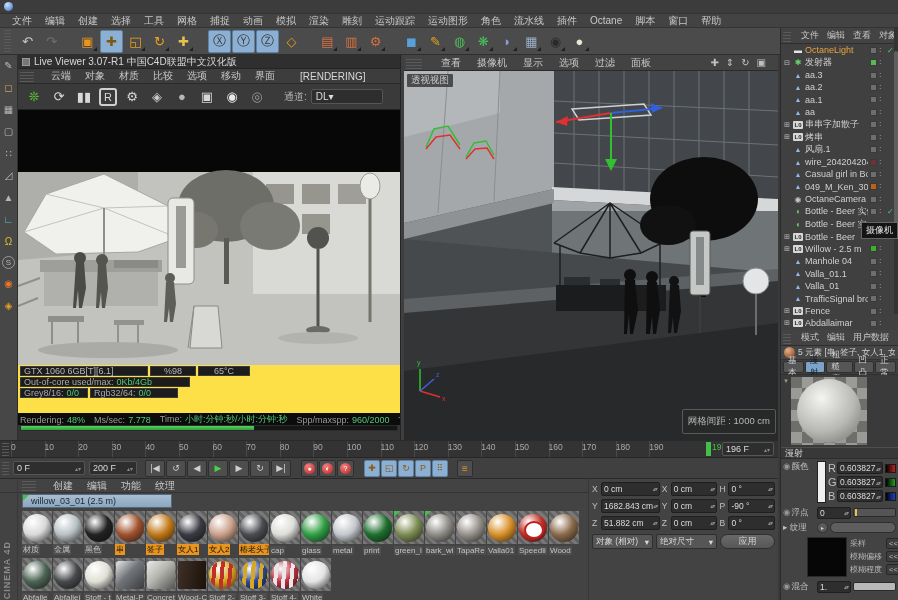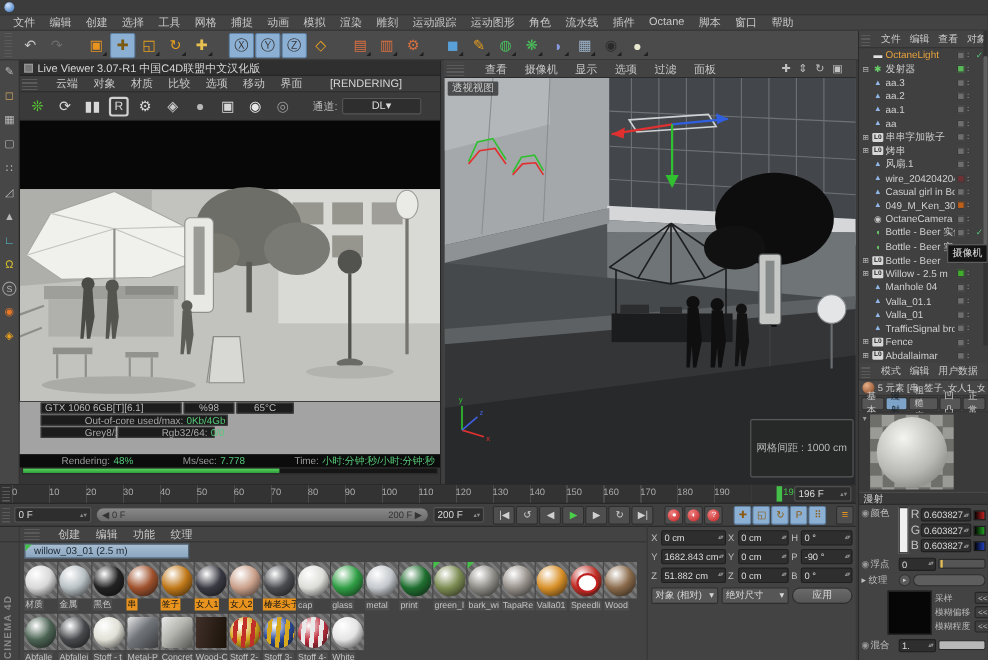--- a/index.html
+++ b/index.html
@@ -1,20 +1,20 @@
 <!DOCTYPE html>
 <html><head>
 <meta charset="utf-8">
 <style>
   html,body{margin:0;padding:0;background:#3a3a3a;width:898px;height:600px;overflow:hidden;
     font-family:"Liberation Sans","DejaVu Sans",sans-serif;font-size:11px;color:#ccc;
     -webkit-font-smoothing:antialiased;position:relative;}
   *{box-sizing:border-box;}
   .abs{position:absolute;}
-  i{font-style:normal;color:#a8a8a8;margin-left:36px;}
+  i{font-style:normal;color:#a8a8a8;}
   b{font-weight:normal;color:#55c878;}
 
   
   #titlebar{left:0;top:0;width:898px;height:14px;background:#3c3c3c;display:flex;align-items:center;gap:4px;padding:0 4px;color:#dedede;font-size:10px;border-bottom:1px solid #333;}
   #titlebar .appicon{width:9px;height:9px;border-radius:50%;background:radial-gradient(circle at 35% 30%,#cfe2ff,#2e6eb8);}
   #menubar{left:0;top:14px;width:898px;height:14px;background:#434343;display:flex;align-items:center;gap:1px;padding:0 6px;border-bottom:1px solid #333;}
   #menubar span{padding:0 6px;color:#c8c8c8;font-size:10px;}
   #toolbar{left:0;top:28px;width:898px;height:27px;background:#4b4b4b;border-bottom:1px solid #2e2e2e;display:flex;align-items:center;padding:0 4px;gap:1px;}
   .tb-btn{position:relative;width:23px;height:23px;display:flex;align-items:center;justify-content:center;font-size:13px;color:var(--ic,#ccc);background:#4b4b4b;border:1px solid transparent;border-radius:2px;}
   .tb-btn.on{background:#8cb0d4;border-color:#5f82a5;color:var(--ic,#222);}
@@ -32,45 +32,45 @@
   #lv .lv-title{height:14px;background:#2f2f2f;display:flex;align-items:center;gap:4px;padding:0 4px;font-size:10px;color:#d8d8d8;border-bottom:1px solid #242424;}
   #lv .lv-title .sq{width:8px;height:8px;background:#777;border:1px solid #999;}
   #lv .lv-menu{height:15px;display:flex;align-items:center;background:#3d3d3d;border-bottom:1px solid #2a2a2a;padding:0 2px;}
   #lv .lv-menu .grip{width:6px;height:12px;margin-right:3px;background:repeating-linear-gradient(0deg,#5a5a5a 0 1px,transparent 1px 3px);}
   #lv .lv-menu span{padding:0 7px;font-size:10px;color:#c8c8c8;}
   #lv .lv-menu .rendering{margin-left:4px;color:#d8d8d8;}
   #lv .lv-tools{height:26px;background:#3a3a3a;display:flex;align-items:center;gap:5px;padding:0 6px;border-bottom:1px solid #222;}
   .lvt{width:20px;height:20px;display:flex;align-items:center;justify-content:center;font-size:13px;color:var(--ic,#d8d8d8);}
   .lvt.boxed{border:2px solid #cfcfcf;border-radius:3px;font-size:11px;width:18px;height:18px;}
   #lv .chan{margin-left:12px;display:flex;align-items:center;gap:4px;font-size:10px;color:#b8b8b8;}
-  #lv .chan .dd{width:72px;height:15px;background:#2e2e2e;border:1px solid #555;border-radius:2px;display:flex;align-items:center;justify-content:center;padding:0 4px;color:#dcdcdc;}
+  #lv .chan .dd{width:72px;height:15px;background:#2e2e2e;border:1px solid #555;border-radius:2px;display:flex;align-items:center;justify-content:flex-start;padding:0 4px;color:#dcdcdc;}
   #lv .lv-status{height:13px;background:#0a0a0a;color:#d8882a;font-size:9.5px;display:flex;align-items:center;padding:0 4px;white-space:nowrap;overflow:hidden;}
   #lv .lv-canvas{height:255px;background:#000;position:relative;overflow:hidden;}
-  #lv .lv-gpu{height:48px;background:#a3a3a3;padding:1px 19px;font-size:9px;}
+  #lv .lv-gpu{height:48px;background:#fde047;padding:1px 2px;font-size:9px;}
   .g-row{display:flex;gap:2px;margin-bottom:1px;align-items:center;}
   .g-cell{background:#1c1c1c;border:1px solid #3a3a3a;padding:0 3px;height:10px;display:flex;align-items:center;gap:3px;white-space:nowrap;color:#b8b8b8;}
   .g-cell b{color:#55c878;}
   .mini{background:#3a3a3a;border:1px solid #555;color:#ccc;font-size:8.5px;height:11px;line-height:9px;padding:0 4px;border-radius:2px;}
   #lv .g-stats{height:12px;display:flex;gap:9px;align-items:center;padding:0 2px;white-space:nowrap;overflow:hidden;background:#0c0c0c;}
   #lv .g-stats .stat i{color:#9a9a9a;font-size:9px;}
   #lv .g-stats .stat b{font-size:9px;}
   #lv .pbar{height:6px;background:#161616;border:1px solid #2c2c2c;margin:0 2px;}
   #lv .pbar .fill{height:100%;background:linear-gradient(180deg,#55d45e,#2f9e3c);}
 
   
   #splitter1{left:401px;top:55px;width:3px;height:385px;background:#3f3f3f;}
   #vp{left:404px;top:55px;width:374px;height:385px;background:#4e5154;}
   #vp .vp-menu{height:16px;background:#434343;border-bottom:1px solid #2a2a2a;display:flex;align-items:center;padding:0 2px;}
   #vp .vp-menu .grip{width:6px;height:12px;margin-right:3px;background:repeating-linear-gradient(0deg,#5a5a5a 0 1px,transparent 1px 3px);}
   #vp .vp-menu span{padding:0 8px;font-size:10px;color:#c8c8c8;}
   #vp .vp-menu .vicons{margin-left:auto;display:flex;gap:3px;}
   #vp .vp-menu .vicons span{padding:0 2px;font-size:10px;color:#c0c0c0;}
   #vp .vp-canvas{position:relative;height:369px;overflow:hidden;}
   #vp .vp-label{position:absolute;left:3px;top:3px;background:rgba(40,40,40,.75);color:#c8c8c8;font-size:9.5px;padding:0 4px;border-radius:1px;}
-  #vp .vp-grid{position:absolute;right:2px;bottom:6px;background:rgba(40,40,40,.8);color:#b8b8b8;font-size:9.5px;padding:19px 5px;border:1px solid #5a5a5a;border-radius:2px;}
+  #vp .vp-grid{position:absolute;right:2px;bottom:6px;background:rgba(40,40,40,.8);color:#b8b8b8;font-size:9.5px;padding:5px 5px;border:1px solid #5a5a5a;border-radius:2px;}
 
   
   #rp{left:780px;top:28px;width:118px;height:572px;background:#434343;border-left:1px solid #2a2a2a;}
   .rp-menu{height:16px;display:flex;align-items:center;background:#434343;border-bottom:1px solid #2e2e2e;padding:0 2px;}
   .rp-menu .grip{width:6px;height:12px;margin-right:2px;background:repeating-linear-gradient(0deg,#5a5a5a 0 1px,transparent 1px 3px);}
   .rp-menu span{padding:0 4px;font-size:9px;color:#c8c8c8;white-space:nowrap;}
   #om-list{height:286px;overflow:hidden;background:#404040;position:relative;}
   .om-row{height:12.43px;display:flex;align-items:center;padding:0 2px;gap:2px;white-space:nowrap;}
   .om-exp{width:8px;font-size:7px;color:#bbb;text-align:center;flex:none;}
   .om-ic{width:10px;flex:none;display:flex;align-items:center;justify-content:center;}
@@ -856,24 +856,20 @@
         <span>196 F</span>
         <span class="st" style="color:#888;font-size:6px;">▴▾</span>
       </span>
   </div>
   <div id="transport">
     <span class="grip"></span>
     <span class="tfield">
         <span>0 F</span>
         <span class="st" style="color:#888;font-size:6px;">▴▾</span>
       </span>
-    <span id="range">
-      <span>◀ 0 F</span>
-      <span>200 F ▶</span>
-    </span>
     <span class="tfield small">
         <span>200 F</span>
         <span class="st" style="color:#888;font-size:6px;">▴▾</span>
       </span>
     <span style="display:flex;gap:1px;margin-left:4px;">
 
     <span class="pb">|◀</span>
         <span class="pb">↺</span>
         <span class="pb">◀</span>
         <span class="pb green">▶</span>

